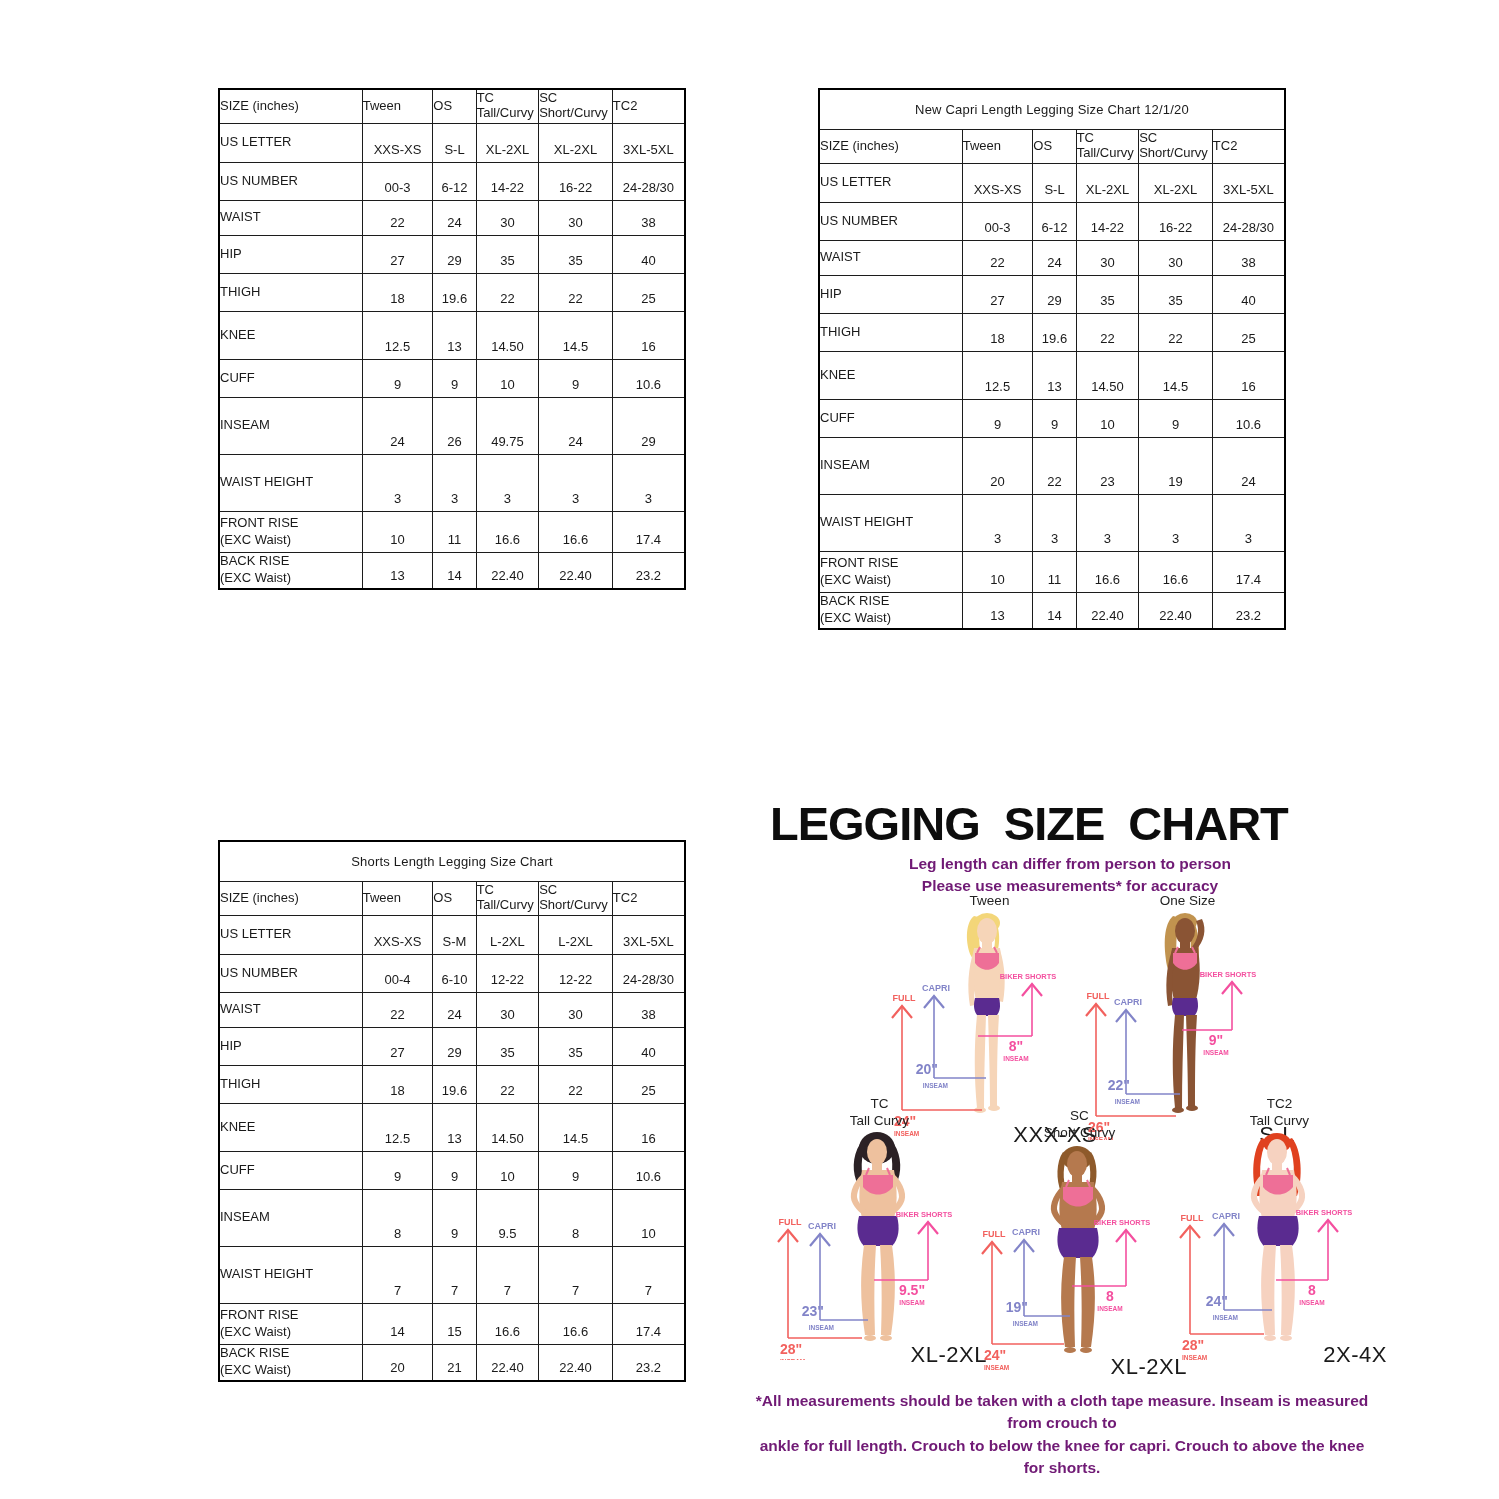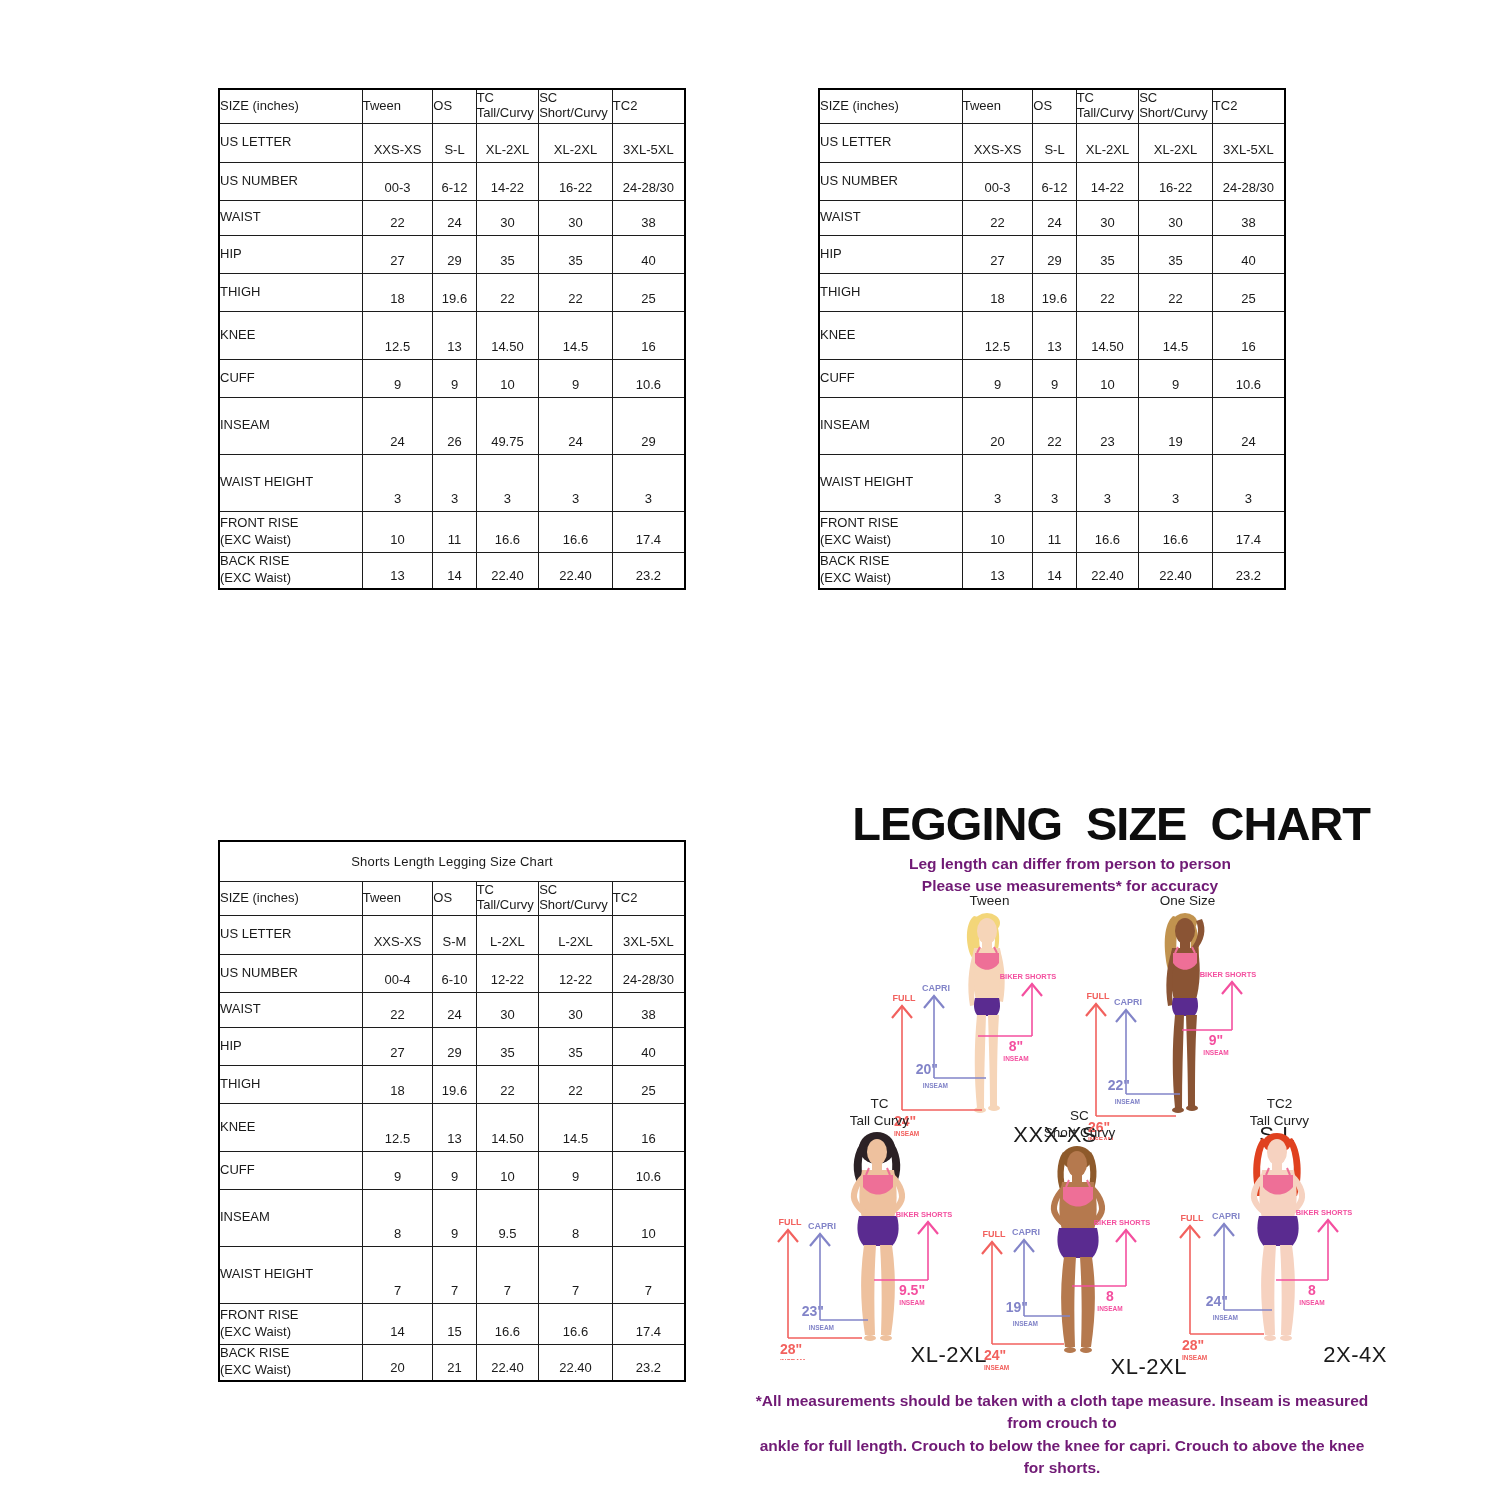--- a/index.html
+++ b/index.html
@@ -17,21 +17,21 @@
   table.grid td { border:1px solid #1c1c1c; font-size:13px; color:#1a1a1a; overflow:hidden; }
   td.title { font-size:21px; text-align:center; vertical-align:middle; height:40px; letter-spacing:.2px; }
   td.hdr { text-align:left; vertical-align:middle; height:34px; white-space:pre-line; line-height:1.15; }
   td.lab { text-align:left; vertical-align:middle; white-space:pre-line; line-height:1.3; }
   td.val { text-align:center; vertical-align:bottom; padding-bottom:5px; }
   tr.rh0{height:39px} tr.rh1{height:38px} tr.rh2{height:35px} tr.rh3{height:38px}
   tr.rh4{height:38px} tr.rh5{height:48px} tr.rh6{height:38px} tr.rh7{height:57px}
   tr.rh8{height:57px} tr.rh9{height:41px} tr.rh10{height:37px}
   
   .ill-title {
-    position:absolute; left:770px; top:796px; width:600px; text-align:right;
+    position:absolute; left:770px; top:796px; width:600px; text-align:left;
     font-size:47px; font-weight:600; letter-spacing:-1px; word-spacing:12px; color:#0d0d0d;
   }
   .ill-sub {
     position:absolute; left:770px; top:853px; width:600px; text-align:center;
     font-size:15.5px; font-weight:bold; line-height:1.4;
   }
   .footnote {
     position:absolute; left:752px; top:1390px; width:620px; text-align:center;
     font-size:15.5px; font-weight:bold; line-height:1.45;
   }
@@ -178,20 +178,23 @@
       <colgroup>
         <col style="width: 142px;">
         <col style="width: 70px;">
         <col style="width: 43px;">
         <col style="width: 62px;">
         <col style="width: 73px;">
         <col style="width: 72px;">
       </colgroup>
       <tbody>
         <tr>
+          <td colspan="6" class="title">New Capri Length Legging Size Chart 12/1/20</td>
+        </tr>
+        <tr>
           <td class="hdr">SIZE (inches)</td>
           <td class="hdr">Tween</td>
           <td class="hdr">OS</td>
           <td class="hdr">TC
 Tall/Curvy</td>
           <td class="hdr">SC
 Short/Curvy</td>
           <td class="hdr">TC2</td>
         </tr>
         <tr class="rh0">

